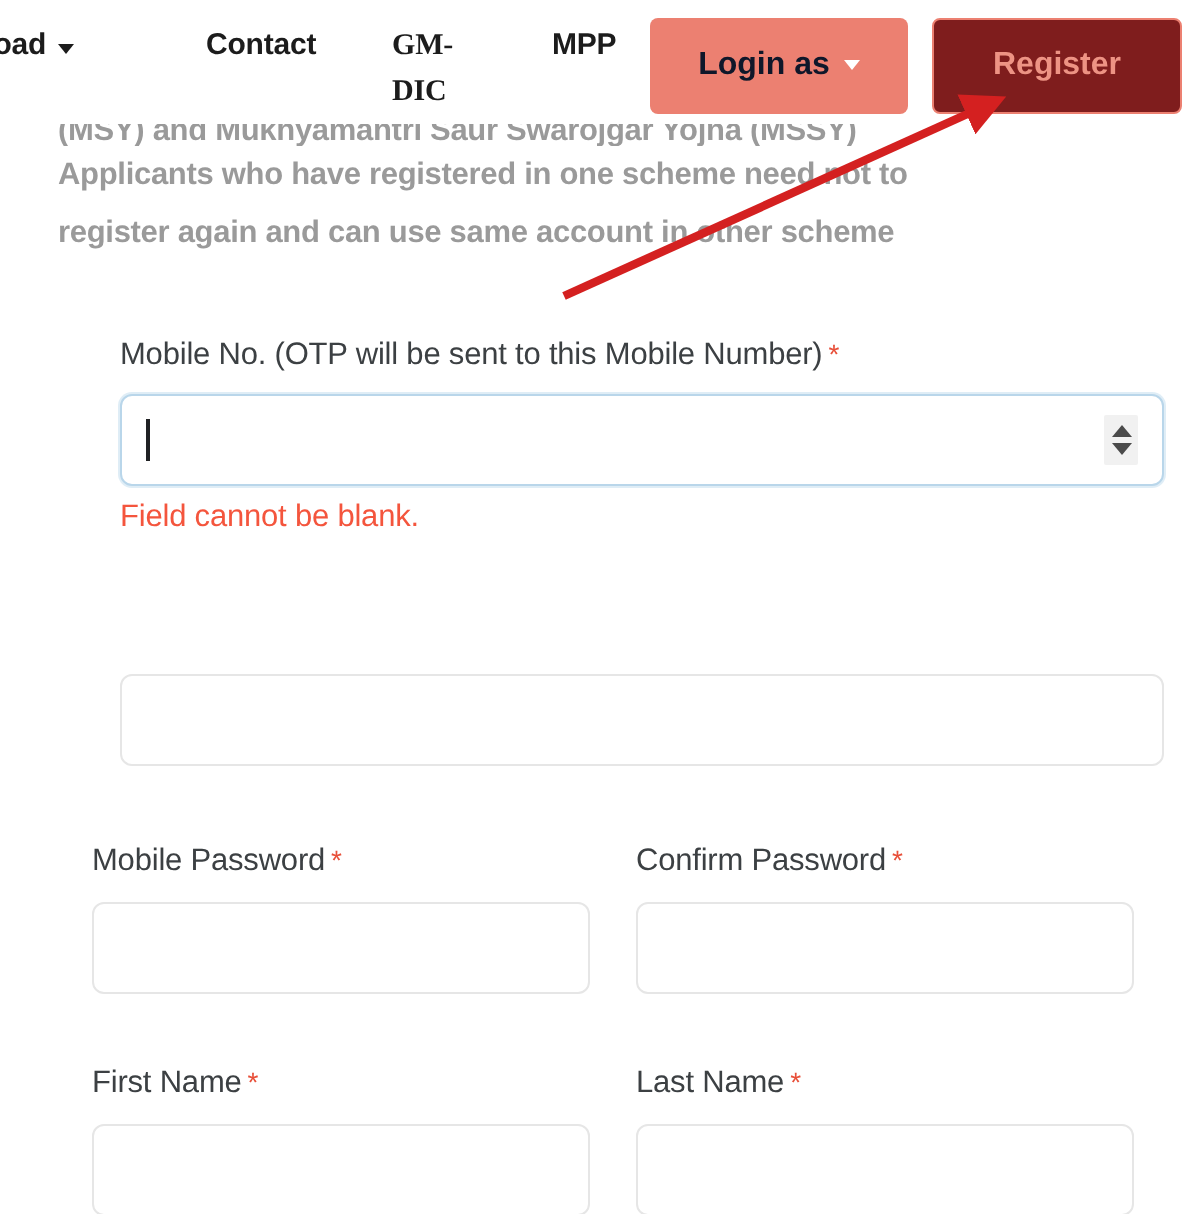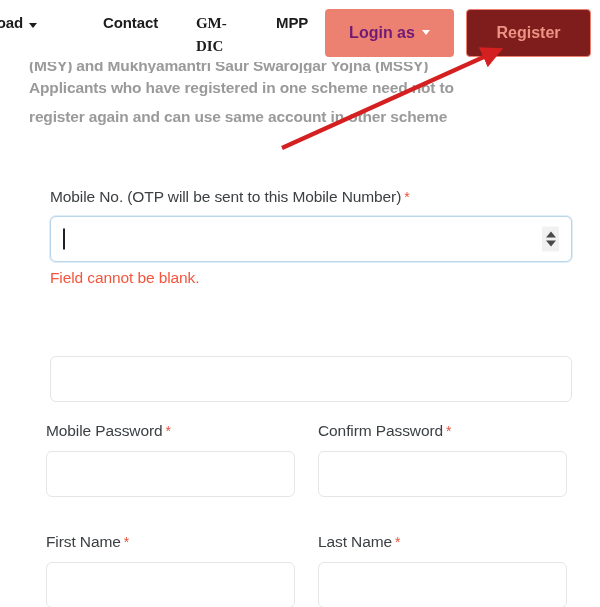--- a/index.html
+++ b/index.html
@@ -64,21 +64,21 @@
 
   .btn-login {
     position: absolute;
     left: 325px;
     top: 9px;
     width: 129px;
     height: 48px;
     background: #ec8071;
     border: none;
     border-radius: 4px;
-    color: #701a75;
+    color: #0f172a;
     font-family: "Liberation Sans", sans-serif;
     font-size: 16px;
     font-weight: 700;
     display: flex;
     align-items: center;
     justify-content: center;
     gap: 7px;
     cursor: pointer;
   }
   .btn-login .caret-down {
@@ -157,21 +157,21 @@
     font-size: 15px;
     color: #333;
     padding: 0 12px;
     outline: none;
   }
   .input-box.focused {
     border: 1px solid #b9d6ea;
     box-shadow: 0 0 0 1px rgba(185, 214, 234, 0.45);
   }
 
-  .row-full { position: absolute; left: 50px; width: 522px; margin-top: 19px; }
+  .row-full { position: absolute; left: 60px; width: 522px; }
   .row-half-left  { position: absolute; left: 46px;  width: 249px; }
   .row-half-right { position: absolute; left: 318px; width: 249px; }
 
   .mobile-label { top: 19px; }
   .mobile-input-wrap { top: 47px; }
   .mobile-error {
     top: 100px;
     font-size: 15.5px;
     font-weight: 400;
     color: #f4553d;

